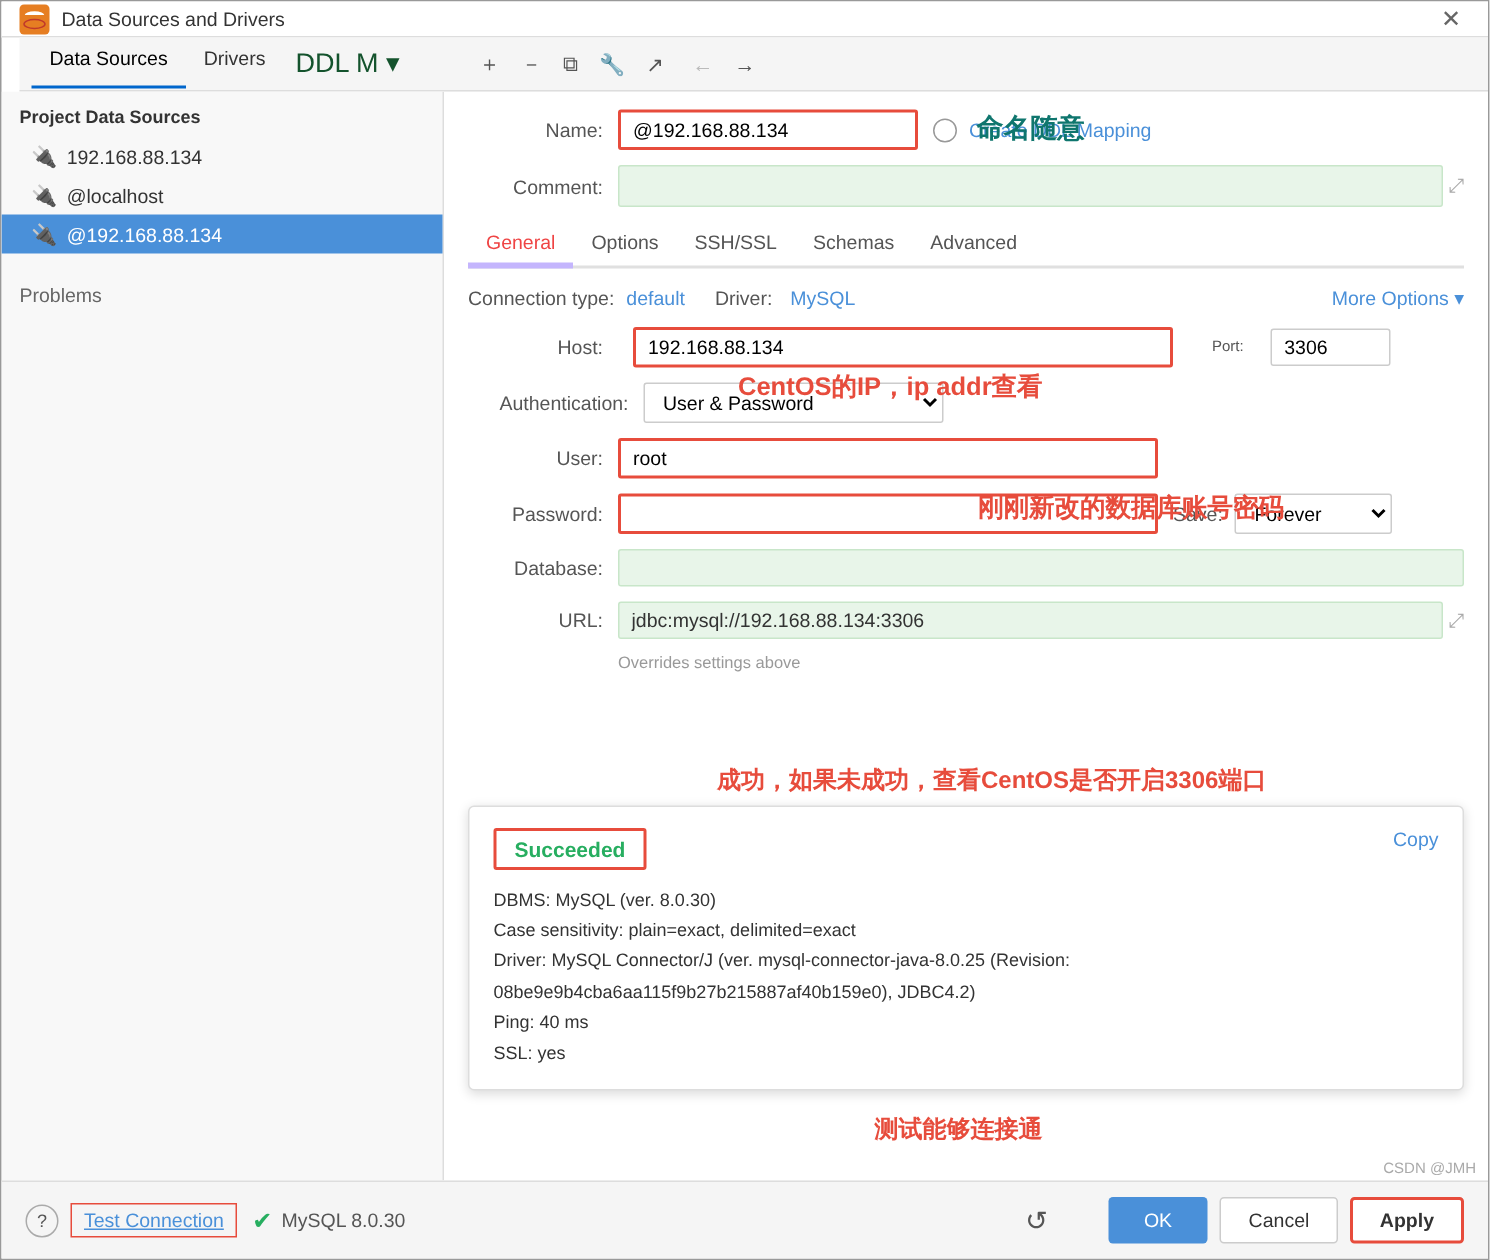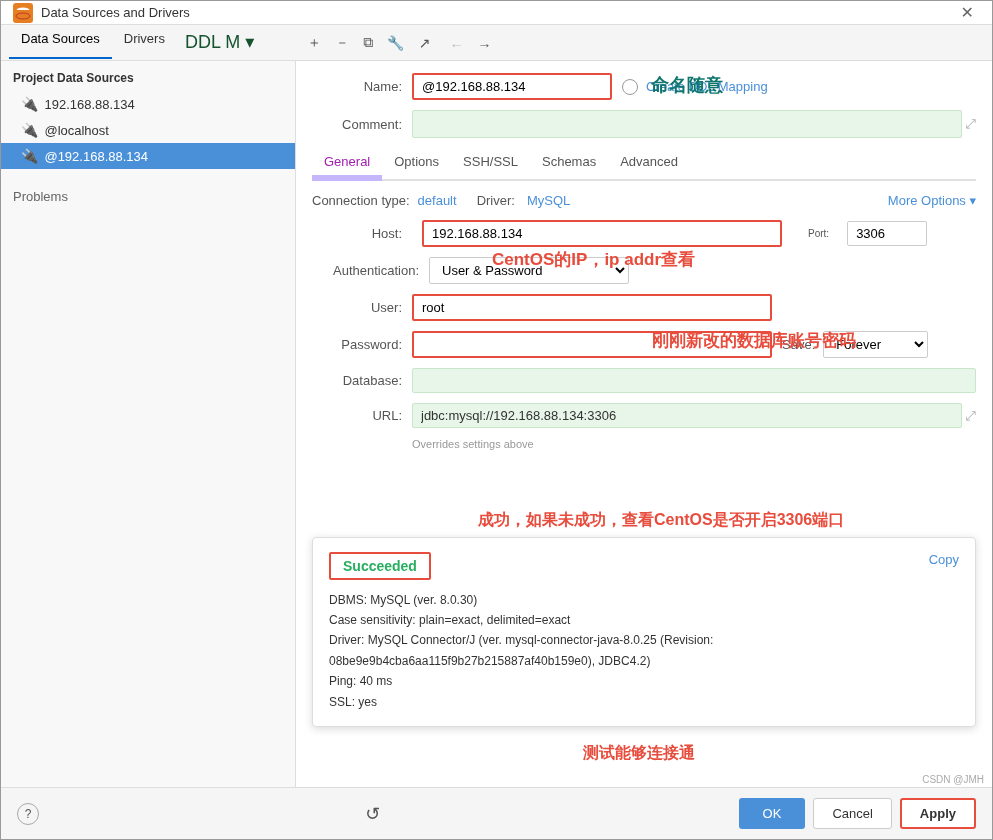--- a/index.html
+++ b/index.html
@@ -63,20 +63,21 @@
     }
 
     .toolbar {
       display: flex;
       align-items: center;
       background: #f5f5f5;
       border-bottom: 1px solid #ddd;
       padding: 4px 8px;
       height: 36px;
       gap: 0;
+      margin-left: 12px;
     }
     .toolbar-tabs {
       display: flex;
       gap: 0;
       margin-right: 20px;
     }
     .toolbar-tab {
       padding: 4px 12px;
       font-size: 13px;
       color: #333;
@@ -238,22 +239,22 @@
     }
     .detail-tab {
       padding: 6px 12px;
       font-size: 13px;
       cursor: pointer;
       color: #555;
       border-bottom: 2px solid transparent;
       margin-bottom: -2px;
     }
     .detail-tab.active {
-      color: #a21caf;
-      border-bottom: 6px solid #c4b5fd;
+      color: #ef4444;
+      border-bottom: 4px solid #c4b5fd;
     }
 
     .connection-type-row {
       display: flex;
       align-items: center;
       margin-bottom: 12px;
       font-size: 13px;
       color: #555;
       gap: 8px;
     }
@@ -624,20 +625,27 @@
         
         <span style="position:absolute; bottom:-38px; left:270px; color:#e74c3c; font-size:16px; font-weight:bold; font-family:'Microsoft YaHei',Arial,sans-serif; pointer-events:none; white-space:nowrap;">测试能够连接通</span>
       </div>
 
       <span class="watermark">CSDN @JMH</span>
     </div>
   </div>
 
   <div class="bottom-bar">
     <button class="help-icon">?</button>
+    <div style="display:flex; align-items:center; gap:10px; flex:1;">
+      <a class="test-conn-link">Test Connection</a>
+      <div class="mysql-version">
+        <span class="check-icon">✔</span>
+        <span>MySQL 8.0.30</span>
+      </div>
+    </div>
     <button class="refresh-btn" title="Refresh">↺</button>
     <div class="bottom-buttons">
       <button class="btn-ok">OK</button>
       <button class="btn-cancel">Cancel</button>
       <button class="btn-apply">Apply</button>
     </div>
   </div>
 </div>
 
 </body></html>

